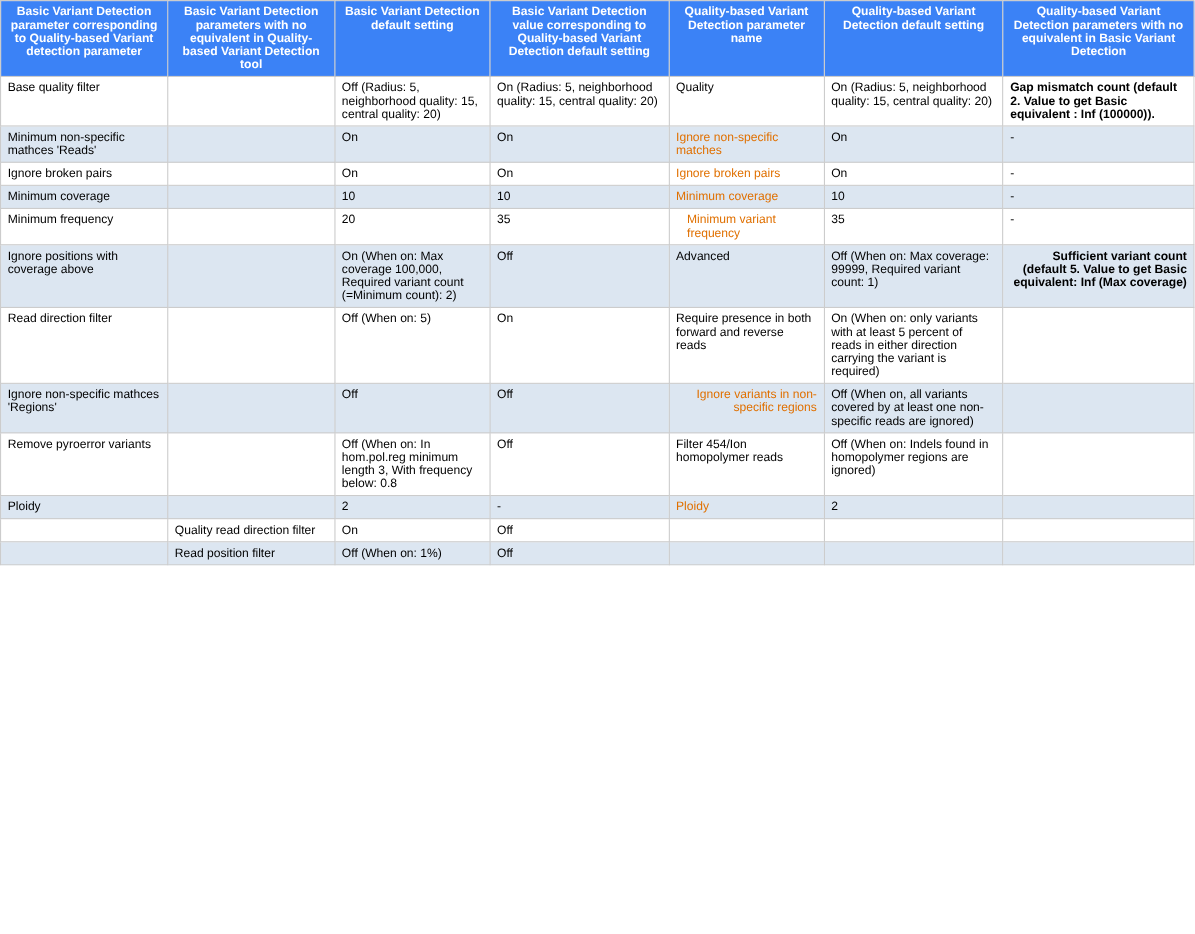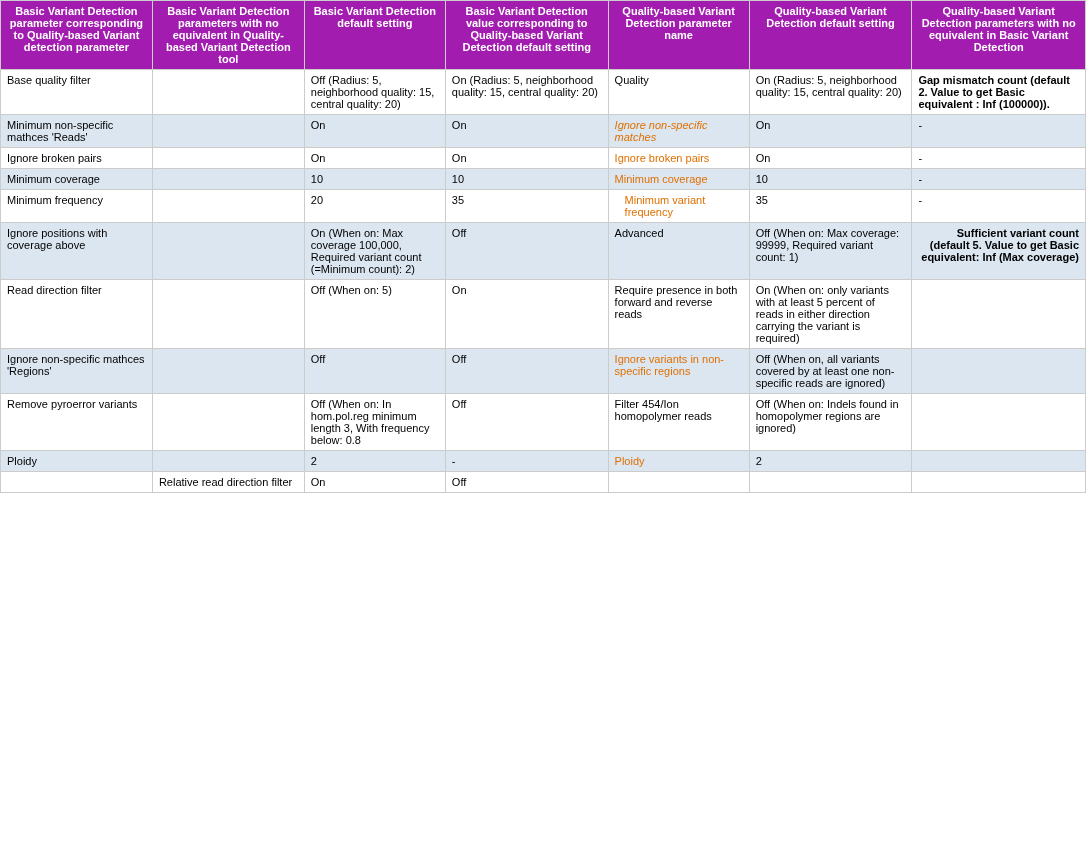--- a/index.html
+++ b/index.html
@@ -1,20 +1,20 @@
 <!DOCTYPE html>
 <html><head>
   <meta charset="utf-8">
   <style>
     * { box-sizing: border-box; margin: 0; padding: 0; }
     body { font-family: Arial, sans-serif; font-size: 11px; background: #fff; }
     table { border-collapse: collapse; width: 1086px; }
     th, td { border: 1px solid #ccc; padding: 4px 6px; vertical-align: top; }
     thead th {
-      background-color: #a21caf;
+      background-color: #3b82f6;
       color: #fff;
       font-weight: bold;
       font-size: 11px;
     }
     tbody tr:nth-child(even) td { background-color: #dce6f1; }
     tbody tr:nth-child(odd) td { background-color: #ffffff; }
   </style>
 </head>
 <body>
 
@@ -38,21 +38,21 @@
         <td>On (Radius: 5, neighborhood quality: 15, central quality: 20)</td>
         <td>Quality</td>
         <td>On (Radius: 5, neighborhood quality: 15, central quality: 20)</td>
         <td style="font-weight: bold;">Gap mismatch count (default 2. Value to get Basic equivalent : Inf (100000)).</td>
       </tr>
       <tr>
         <td>Minimum non-specific mathces 'Reads'</td>
         <td></td>
         <td>On</td>
         <td>On</td>
-        <td style="color: rgb(224, 112, 0); font-style: italic;">Ignore non-specific matches</td>
+        <td style="color: rgb(224, 112, 0);">Ignore non-specific matches</td>
         <td>On</td>
         <td>-</td>
       </tr>
       <tr>
         <td>Ignore broken pairs</td>
         <td></td>
         <td>On</td>
         <td>On</td>
         <td style="color: rgb(224, 112, 0);">Ignore broken pairs</td>
         <td>On</td>
@@ -92,21 +92,21 @@
         <td>On</td>
         <td>Require presence in both forward and reverse reads</td>
         <td>On (When on: only variants with at least 5 percent of reads in either direction carrying the variant is required)</td>
         <td></td>
       </tr>
       <tr>
         <td>Ignore non-specific mathces 'Regions'</td>
         <td></td>
         <td>Off</td>
         <td>Off</td>
-        <td style="color: rgb(224, 112, 0);">Ignore variants in non-specific regions</td>
+        <td style="color: rgb(224, 112, 0); text-align: right;">Ignore variants in non-specific regions</td>
         <td>Off (When on, all variants covered by at least one non-specific reads are ignored)</td>
         <td></td>
       </tr>
       <tr>
         <td>Remove pyroerror variants</td>
         <td></td>
         <td>Off (When on: In hom.pol.reg minimum length 3, With frequency below: 0.8</td>
         <td>Off</td>
         <td>Filter 454/Ion homopolymer reads</td>
         <td>Off (When on: Indels found in homopolymer regions are ignored)</td>
@@ -116,21 +116,30 @@
         <td>Ploidy</td>
         <td></td>
         <td>2</td>
         <td>-</td>
         <td style="color: rgb(224, 112, 0);">Ploidy</td>
         <td>2</td>
         <td></td>
       </tr>
       <tr>
         <td></td>
-        <td>Relative read direction filter</td>
+        <td>Quality read direction filter</td>
         <td>On</td>
+        <td>Off</td>
+        <td></td>
+        <td></td>
+        <td></td>
+      </tr>
+      <tr>
+        <td></td>
+        <td>Read position filter</td>
+        <td>Off (When on: 1%)</td>
         <td>Off</td>
         <td></td>
         <td></td>
         <td></td>
       </tr>
     </tbody>
 </table>
 
 </body></html>

